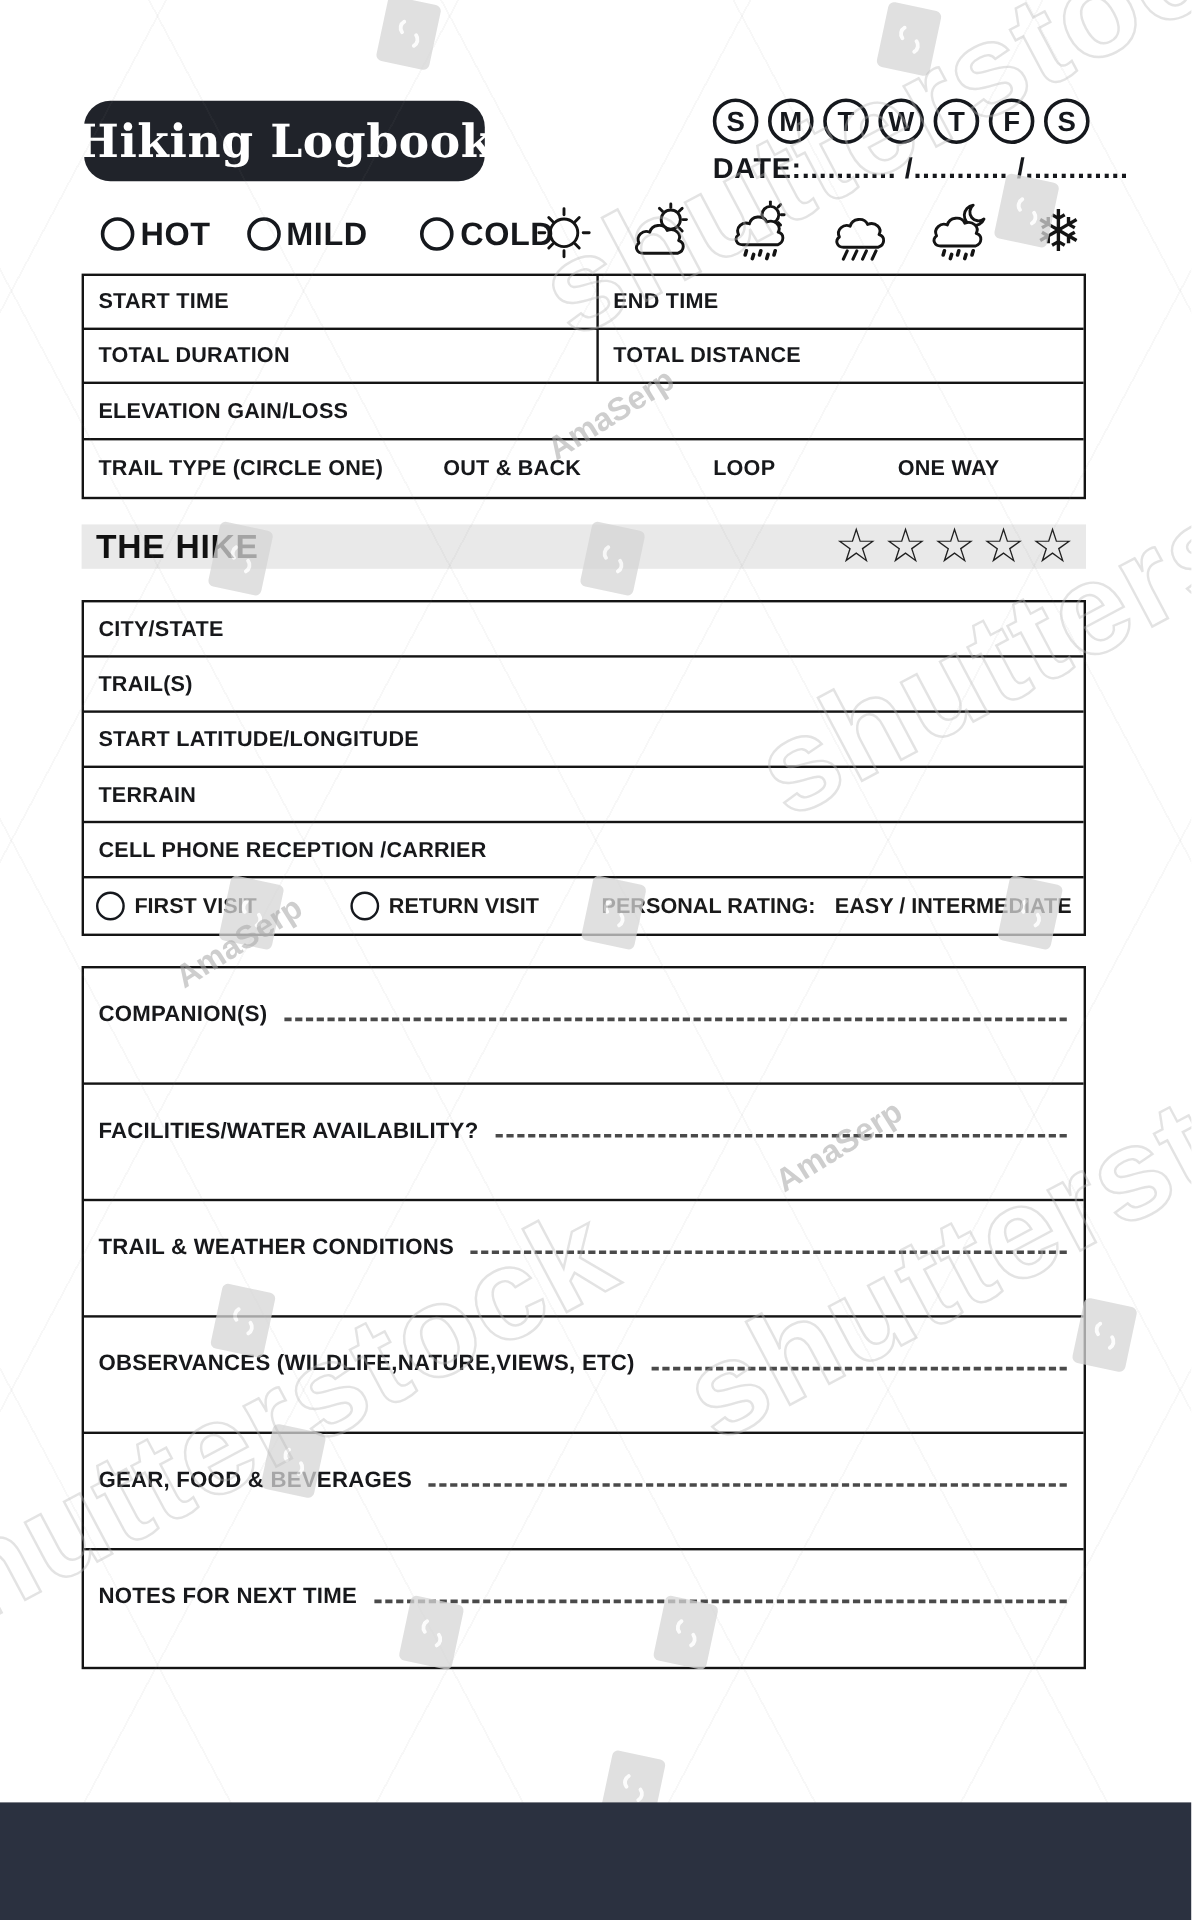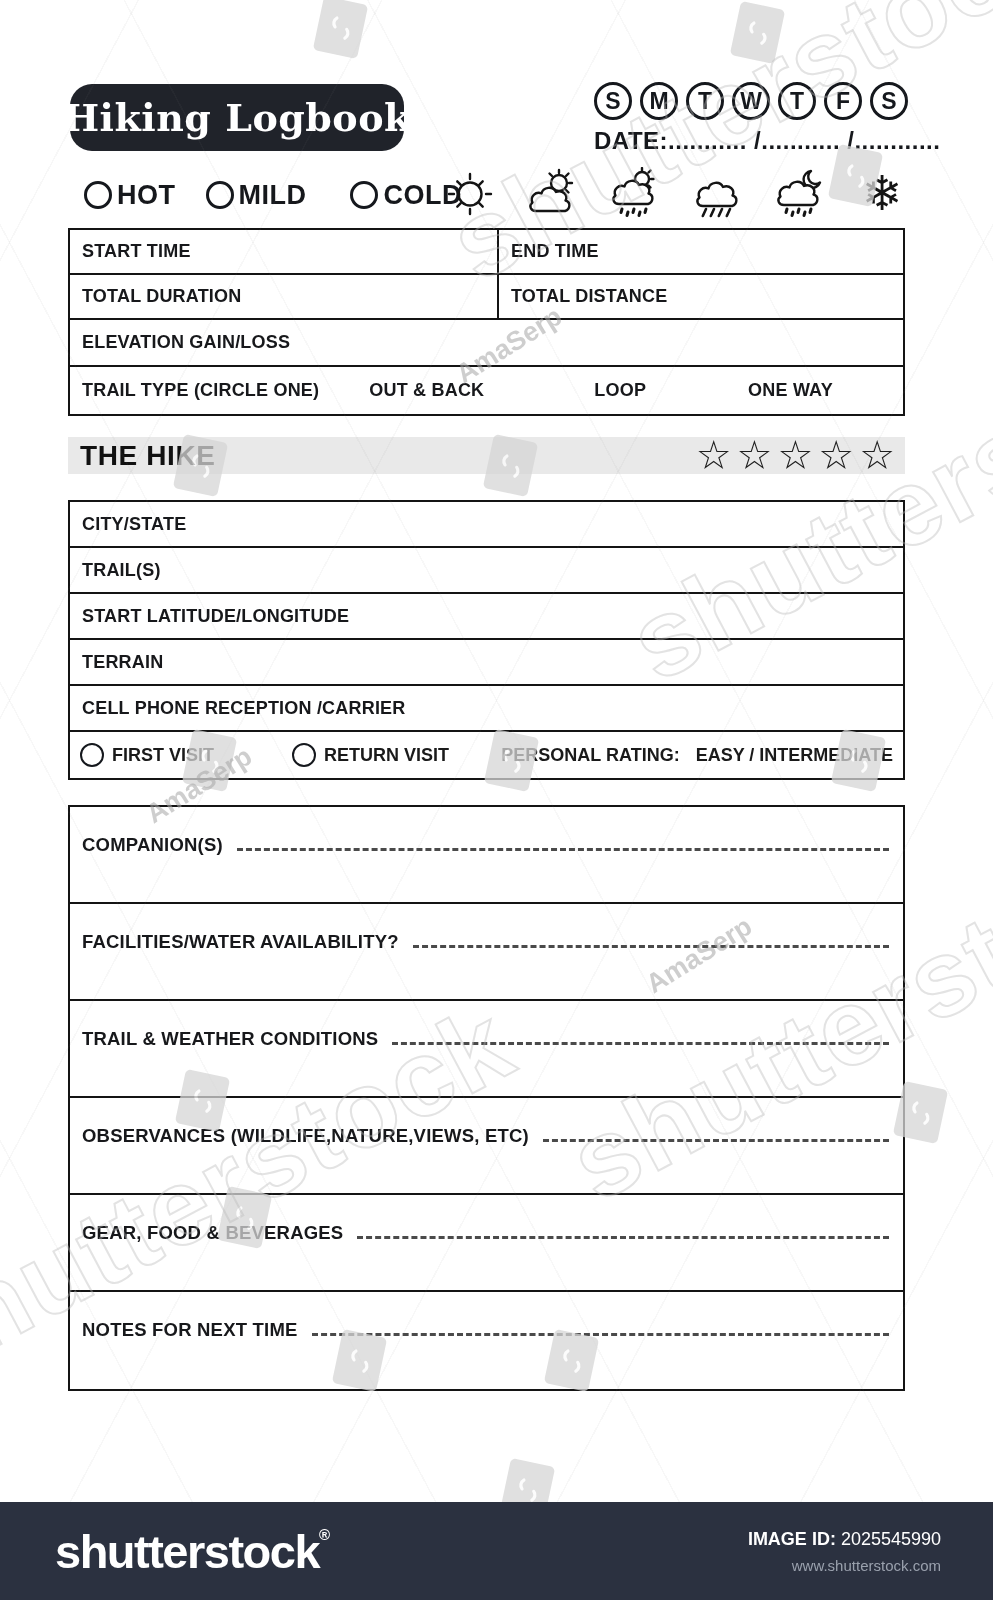--- a/index.html
+++ b/index.html
@@ -429,25 +429,15 @@
       </svg>
     </div>
   <div class="wm-block" style="left:505px; top:1462px;">
       <svg width="22" height="26" viewBox="0 0 22 26" fill="none" stroke="#ffffff" stroke-width="3.2" stroke-linecap="round">
         <path d="M5 4 a6 6 0 0 0 0 9"></path>
         <path d="M17 22 a6 6 0 0 0 0 -9"></path>
       </svg>
     </div>
 
   <div class="footer">
-    <div class="ss-logo">
-      <span>shutterstock</span><sup>®</sup>
-    </div>
-    <div class="foot-right">
-      <div class="id-line">
-        <span class="idlabel">IMAGE ID:</span>
-        <span>2025545990</span>
-      </div>
-      <div class="site-line">www.shutterstock.com</div>
-    </div>
   </div>
 
 </div>
 
 </body></html>

